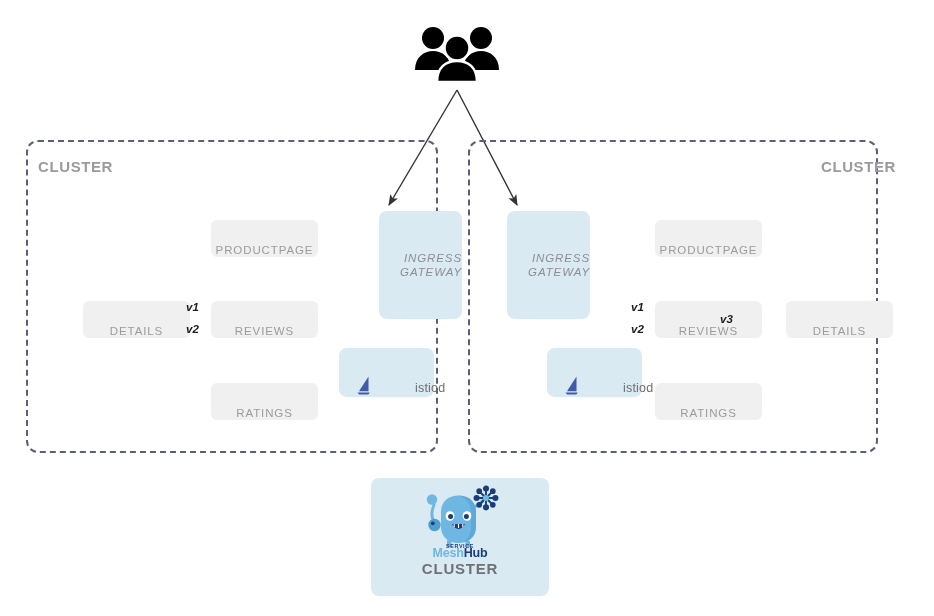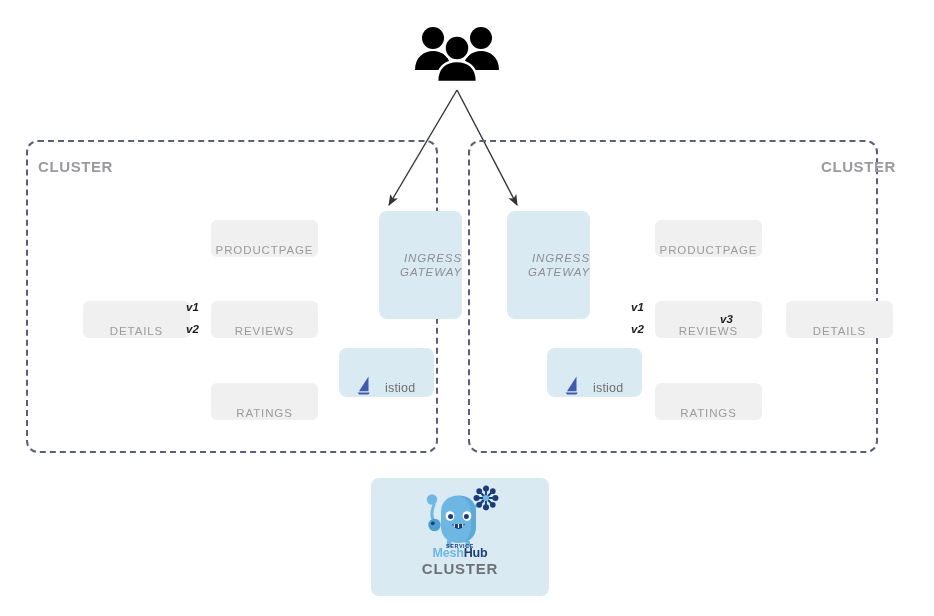--- a/index.html
+++ b/index.html
@@ -84,20 +84,21 @@
     color: #8d8d92;
     font-size: 11.5px;
     letter-spacing: 0.9px;
     border-radius: 8px;
     font-style: italic;
   }
   .node.istiod {
     background: #daeaf2;
     border-radius: 8px;
     justify-content: flex-start;
+    gap: 30px;
   }
   .istiod-label {
     color: #6d6d72;
     font-size: 12.5px;
     letter-spacing: 0.2px;
   }
   .istiod-icon {
     width: 22px;
     height: 22px;
     margin-left: 14px;

